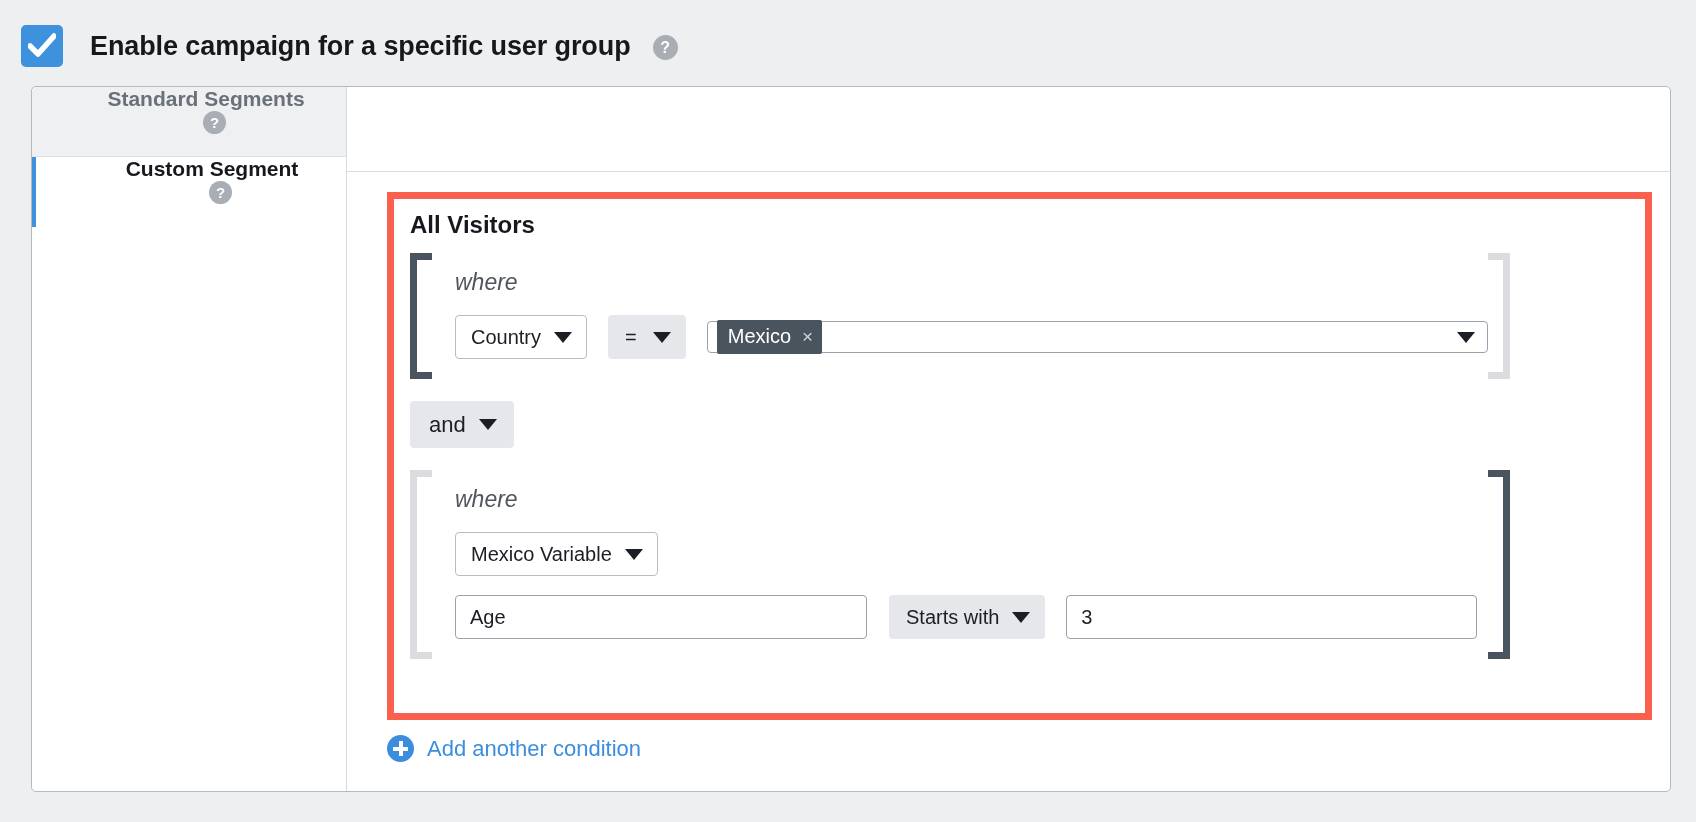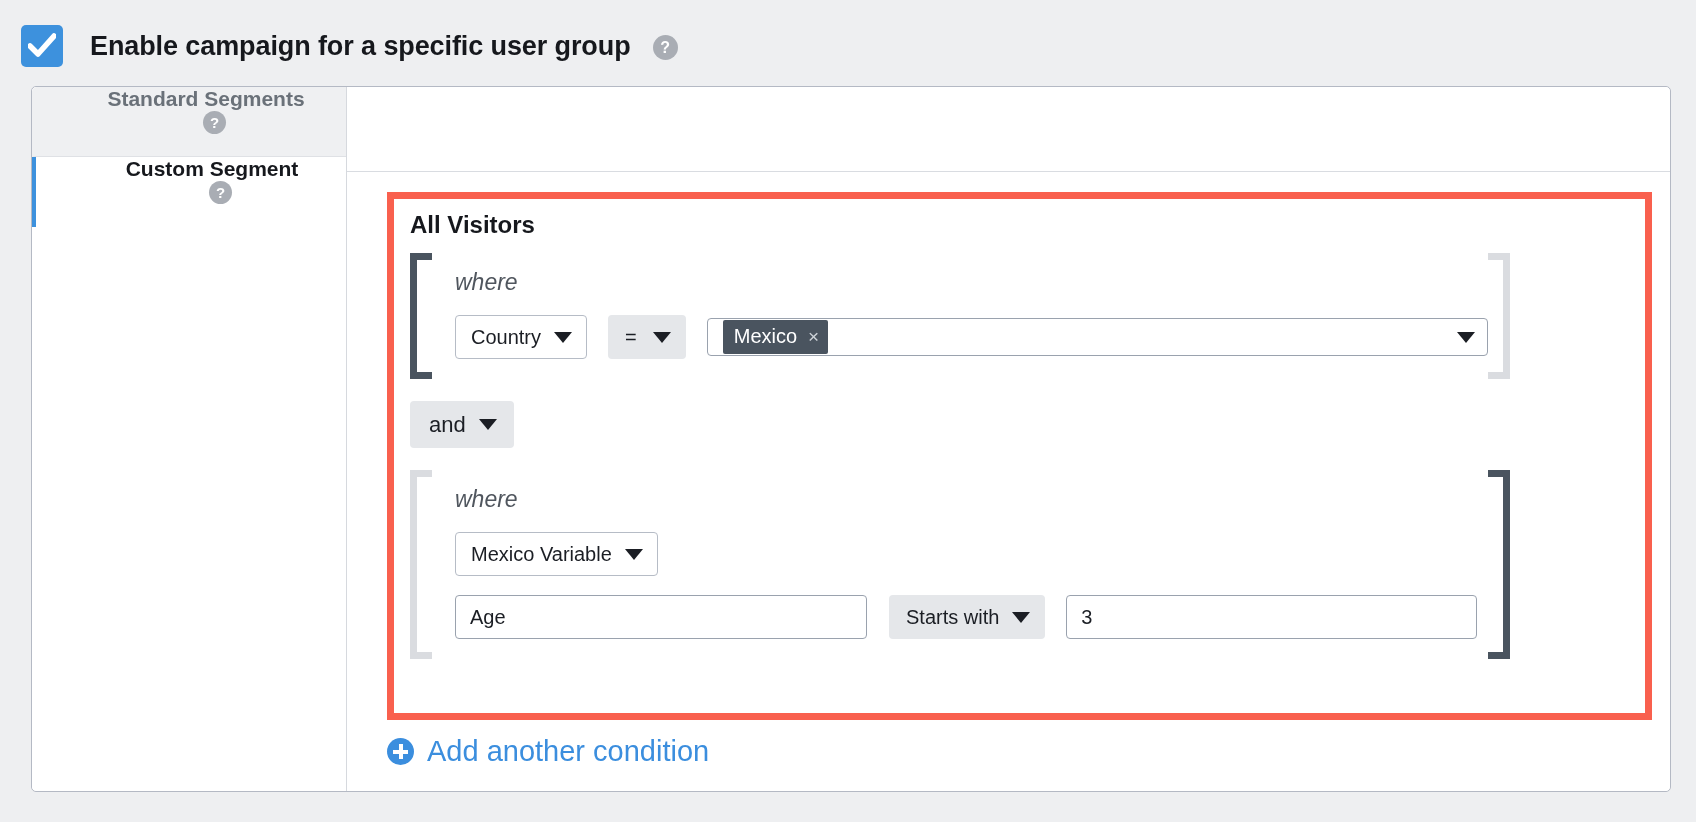--- a/index.html
+++ b/index.html
@@ -227,27 +227,27 @@
     margin-left: 13px;
     width: 0; height: 0;
     border-left: 9px solid transparent;
     border-right: 9px solid transparent;
     border-top: 11px solid #1b1e24;
   }
   .caret.nudge { margin-left: 16px; }
 
   .multiselect {
     flex: 1 1 auto;
-    height: 38px;
+    height: 32px;
     background: #ffffff;
     border: 1px solid #9aa2ae;
     border-radius: 4px;
     display: flex;
     align-items: center;
-    padding: 0 12px 0 15px;
+    padding: 0 12px 0 9px;
     cursor: pointer;
     position: relative;
   }
   .tag {
     background: #4a545f;
     color: #ffffff;
     font-size: 20px;
     padding: 5px 9px 6px 11px;
     border-radius: 2px;
     display: flex;
@@ -293,21 +293,21 @@
   }
   .plus-icon::before, .plus-icon::after {
     content: "";
     position: absolute;
     background: #ffffff;
   }
   .plus-icon::before { left: 6px; top: 11.5px; width: 15px; height: 4px; }
   .plus-icon::after  { top: 6px; left: 11.5px; height: 15px; width: 4px; }
   .add-text {
     margin-left: 13px;
-    font-size: 29px;
+    font-size: 22px;
     color: #3b8ede;
     white-space: nowrap;
   }
 </style>
 </head>
 <body>
 
 <div class="page">
 
   <div class="header">

